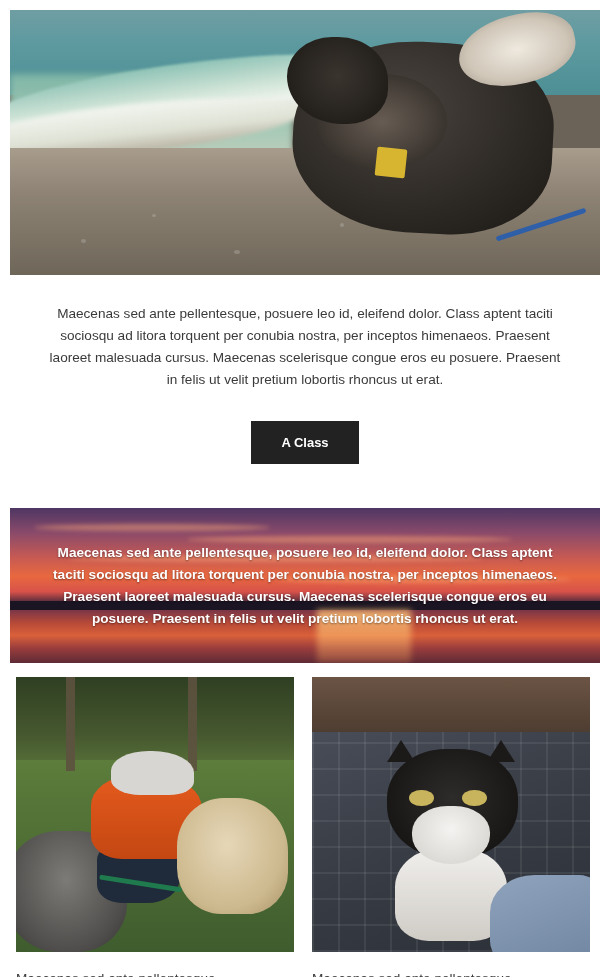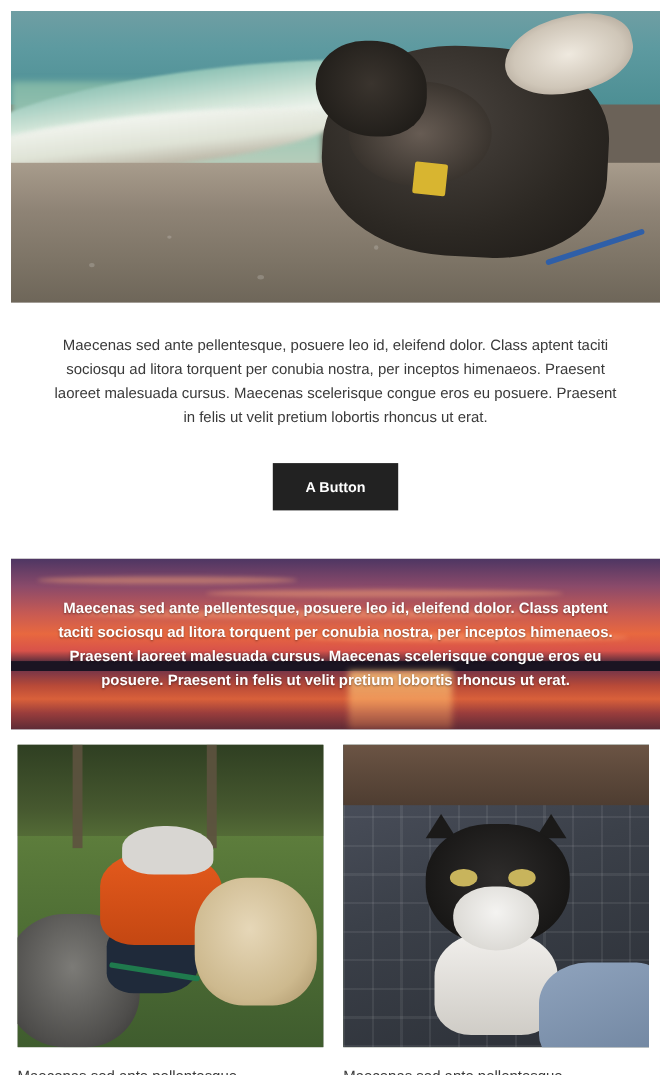--- a/index.html
+++ b/index.html
@@ -384,21 +384,21 @@
     <div class="hero-dog-ruff"></div>
     <div class="hero-dog-head"></div>
     <div class="hero-dog-tail"></div>
     <div class="hero-collar"></div>
     <div class="hero-leash"></div>
   </div>
 
   <div class="text-block">
     <p class="body-copy">Maecenas sed ante pellentesque, posuere leo id, eleifend dolor. Class aptent taciti sociosqu ad litora torquent per conubia nostra, per inceptos himenaeos. Praesent laoreet malesuada cursus. Maecenas scelerisque congue eros eu posuere. Praesent in felis ut velit pretium lobortis rhoncus ut erat.</p>
     <div class="button-wrap">
-      <button class="a-button">A Button</button>
+      <button class="a-button">A Class</button>
     </div>
   </div>
 
   <div class="banner">
     <div class="banner-sky"></div>
     <div class="banner-cloud" style="left:4%;top:10%;width:40%;"></div>
     <div class="banner-cloud" style="left:30%;top:18%;width:55%;"></div>
     <div class="banner-cloud" style="left:10%;top:30%;width:70%;"></div>
     <div class="banner-cloud" style="left:45%;top:44%;width:50%;"></div>
     <div class="banner-land"></div>

